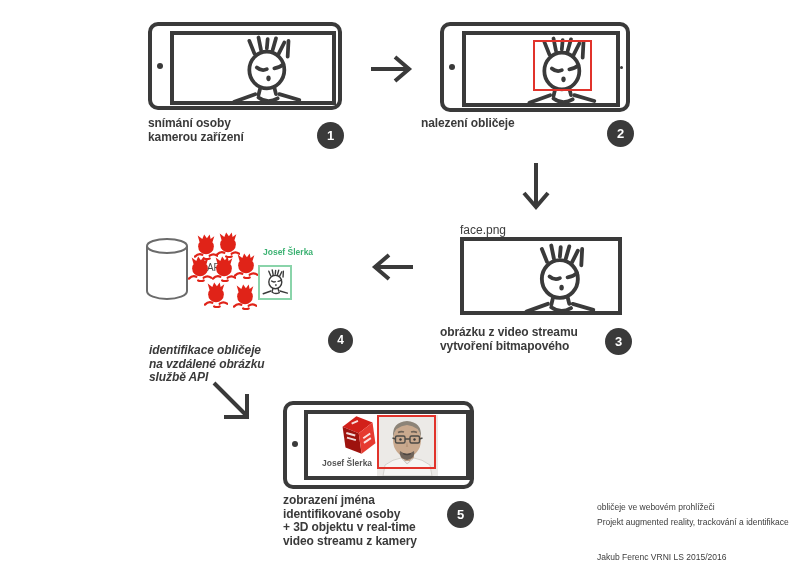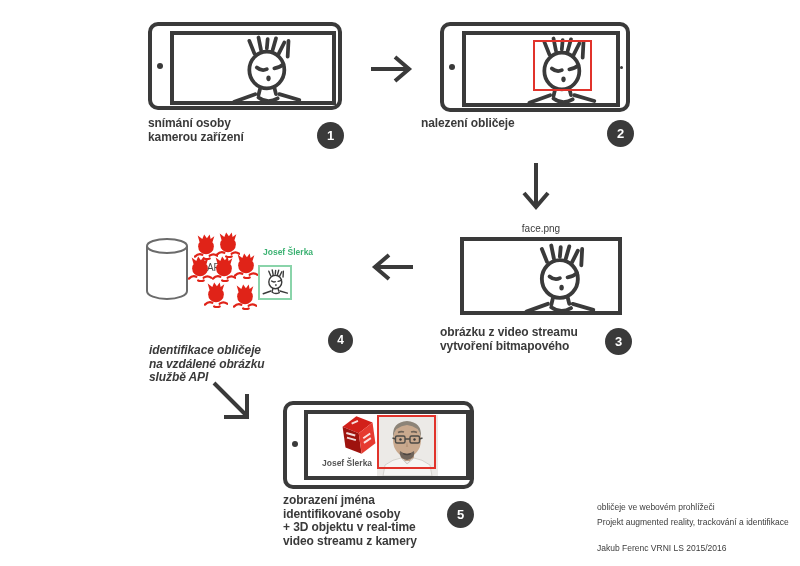--- a/index.html
+++ b/index.html
@@ -6,28 +6,28 @@
   .canvas{position:relative;width:800px;height:566px;background:#fff;overflow:hidden;
           font-family:"Liberation Sans",sans-serif;color:#3a3a3a;}
   .abs{position:absolute;}
   .device{position:absolute;border:4px solid #3a3a3a;border-radius:10px;background:#fff;box-sizing:border-box;}
   .screen{position:absolute;border:4px solid #3a3a3a;background:#fff;box-sizing:border-box;}
   .cam-dot{position:absolute;width:6px;height:6px;border-radius:50%;background:#3a3a3a;}
   .side-dot{position:absolute;width:3px;height:3px;border-radius:50%;background:#3a3a3a;}
   .caption{position:absolute;font-weight:700;font-size:12px;line-height:13.5px;letter-spacing:-0.1px;color:#3a3a3a;}
   .badge{position:absolute;width:27px;height:27px;border-radius:50%;background:#3a3a3a;color:#fff;
          font-weight:700;font-size:13px;line-height:27px;text-align:center;}
-  .file-label{position:absolute;font-size:10px;color:#3c3c3c;text-align:center;}
+  .file-label{position:absolute;font-size:12px;color:#3c3c3c;text-align:left;}
   .green-label{position:absolute;font-size:8.5px;font-weight:700;color:#3db273;}
   .green-box{position:absolute;border:2px solid #8ad4aa;box-sizing:border-box;}
   .red-box{position:absolute;border:2px solid #e1332b;box-sizing:border-box;}
   .api-label{position:absolute;font-size:10px;color:#4a4a4a;text-align:center;padding-left:48px;}
   .name-label{position:absolute;font-size:8.5px;font-weight:600;color:#555;}
   .credits{position:absolute;font-size:8.5px;line-height:15px;color:#3c3c3c;}
-  .credits .author{margin-top:11px;}
+  .credits .author{margin-top:20px;}
   svg{display:block;}
 </style>
 </head>
 <body>
 
 <div class="canvas">
 
   <svg width="0" height="0" style="position:absolute" aria-hidden="true">
     <defs>
       <g id="sketch-face">

